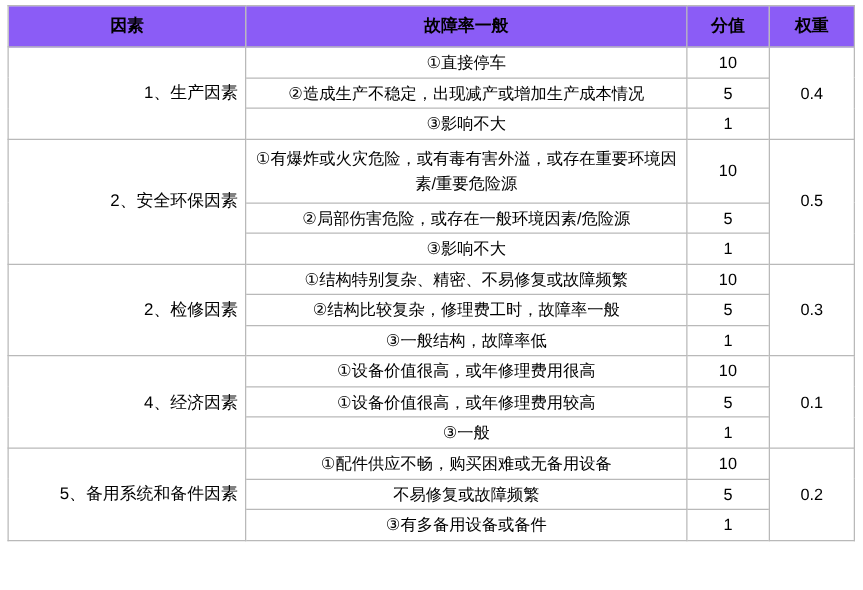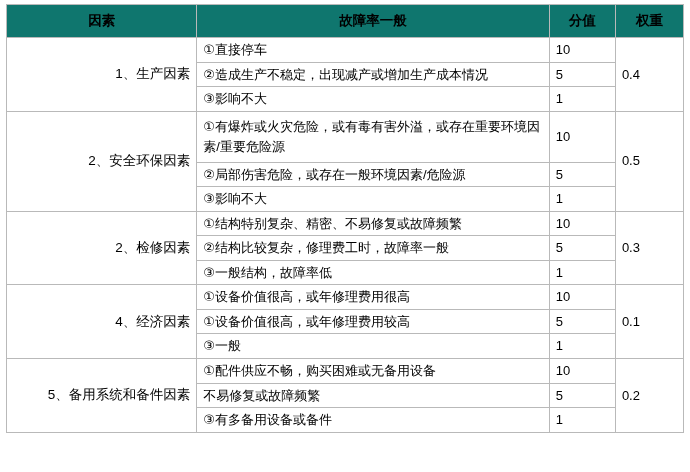--- a/index.html
+++ b/index.html
@@ -25,42 +25,42 @@
     font-size: 13px;
   }
   table.scoring-table th,
   table.scoring-table td {
     border: 1px solid #b9b9b9;
     padding: 3px 6px;
     line-height: 1.35;
     vertical-align: middle;
   }
   thead th {
-    background: #0f766e;
+    background: #8b5cf6;
     font-weight: bold;
     text-align: center;
     height: 26px;
     font-size: 13.5px;
   }
   .col-factor { width: 190px; }
   .col-impact { width: 352px; }
   .col-score  { width: 66px; }
   .col-weight { width: 68px; }
 
   td.factor {
     text-align: right;
     padding-left: 10px;
     font-size: 13.5px;
   }
   td.impact {
-    text-align: left;
+    text-align: center;
     padding-left: 8px;
   }
   td.score, td.weight {
-    text-align: left;
+    text-align: center;
   }
   td.impact.two-line {
     line-height: 1.5;
     margin-top: 40px;
   }
 </style>
 </head>
 <body>
 
 <div class="table-wrap">

